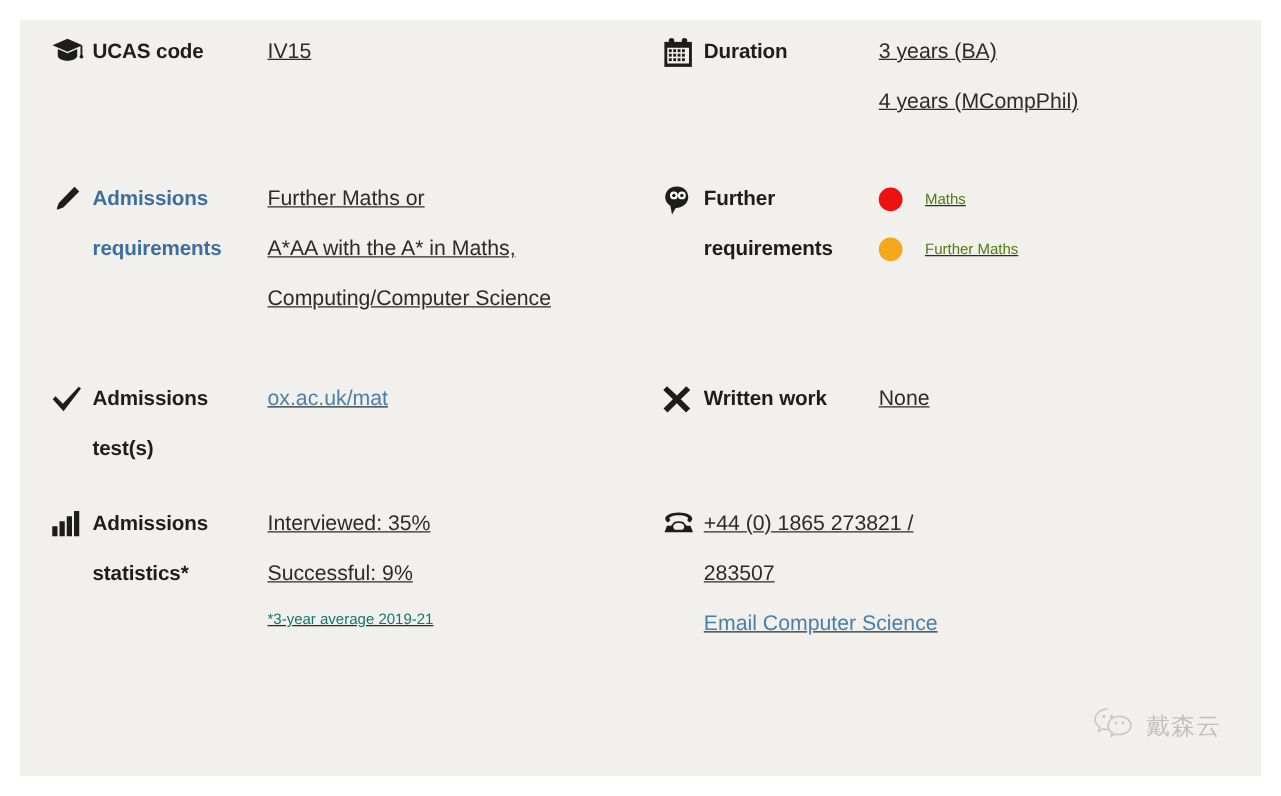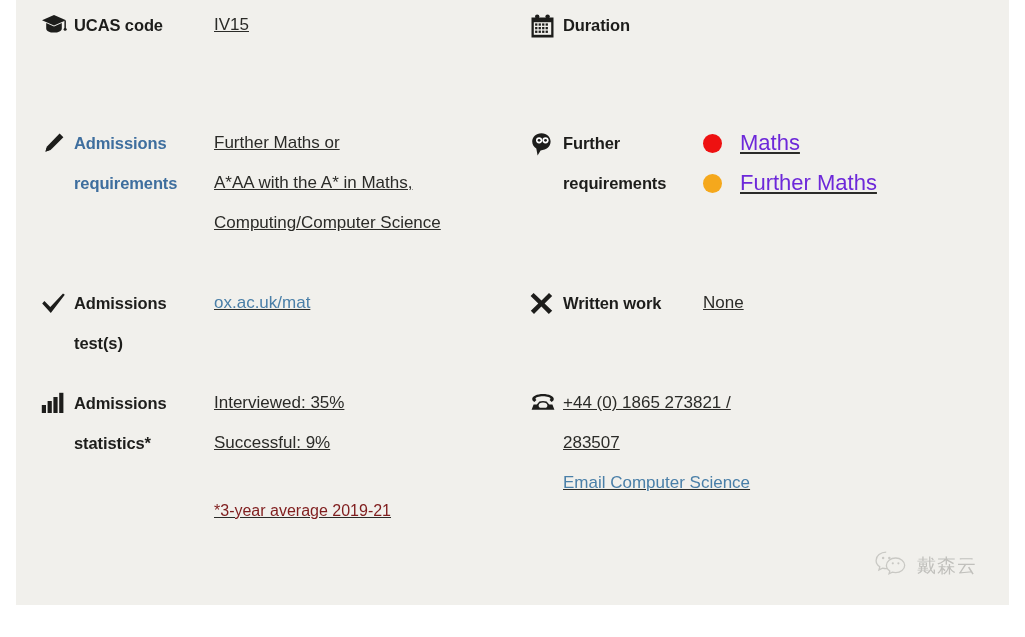--- a/index.html
+++ b/index.html
@@ -20,21 +20,21 @@
     width: 1025px;
     height: 637px;
     background: #ffffff;
     box-sizing: border-box;
   }
 
   
   .panel {
     position: absolute;
     left: 16px;
-    top: 0;
+    top: 16px;
     width: 993px;
     height: 605px;
     background: #f1f0ec;
     box-sizing: border-box;
   }
 
   .grid {
     position: absolute;
     left: 0;
     top: 0;
@@ -83,43 +83,42 @@
     padding-top: 5px;
     text-decoration: underline;
   }
   .fact-value .vline { display: block; white-space: nowrap; }
   .fact-value a, .fact-value .linkline {
     color: #4a7fa8;
     text-decoration: none;
   }
   .fact-value .note {
     display: block;
-    font-size: 16px;
+    font-size: 12px;
     line-height: 32px;
-    color: #7f1d1d;
-    margin-top: 32px;
+    color: #0f766e;
   }
 
   
   .dot-row {
     display: flex;
     align-items: center;
     height: 40px;
     white-space: nowrap;
   }
   .dot {
     width: 19px;
     height: 19px;
     border-radius: 50%;
     flex: 0 0 auto;
     margin-right: 18px;
   }
   .dot-label {
-    font-size: 22px;
-    color: #6d28d9;
+    font-size: 12px;
+    color: #4d7c0f;
     line-height: 40px;
   }
 
   
   .r1 { height: 118px; }
   .r2 { height: 160px; }
   .r3 { height: 100px; }
   .r4 { height: 165px; }
 
   
@@ -180,20 +179,24 @@
               <rect x="5.1" y="16.6" width="2.3" height="2.3"></rect>
               <rect x="8.6" y="16.6" width="2.3" height="2.3"></rect>
               <rect x="12.1" y="16.6" width="2.3" height="2.3"></rect>
               <rect x="15.6" y="16.6" width="2.3" height="2.3"></rect>
             </g>
             <circle cx="7.2" cy="2.6" r="2.2" fill="#1d1d1b"></circle>
             <circle cx="17.6" cy="2.6" r="2.2" fill="#1d1d1b"></circle>
           </svg>
         </div>
         <div class="fact-label">Duration</div>
+        <div class="fact-value">
+          <span class="vline">3 years (BA)</span>
+          <span class="vline">4 years (MCompPhil)</span>
+        </div>
       </div>
 
       <div class="fact r2">
         <div class="fact-icon">
           <svg width="24" height="24" viewBox="0 0 24 24">
             <path d="M18.6 1.4 L22.4 5.2 L9.6 18 L4.3 19.7 L6 14.4 Z" fill="#1d1d1b"></path>
             <path d="M5.6 15.6 L8.2 18.2 L4.6 19.4 Z" fill="#1d1d1b"></path>
           </svg>
         </div>
         <div class="fact-label link">

